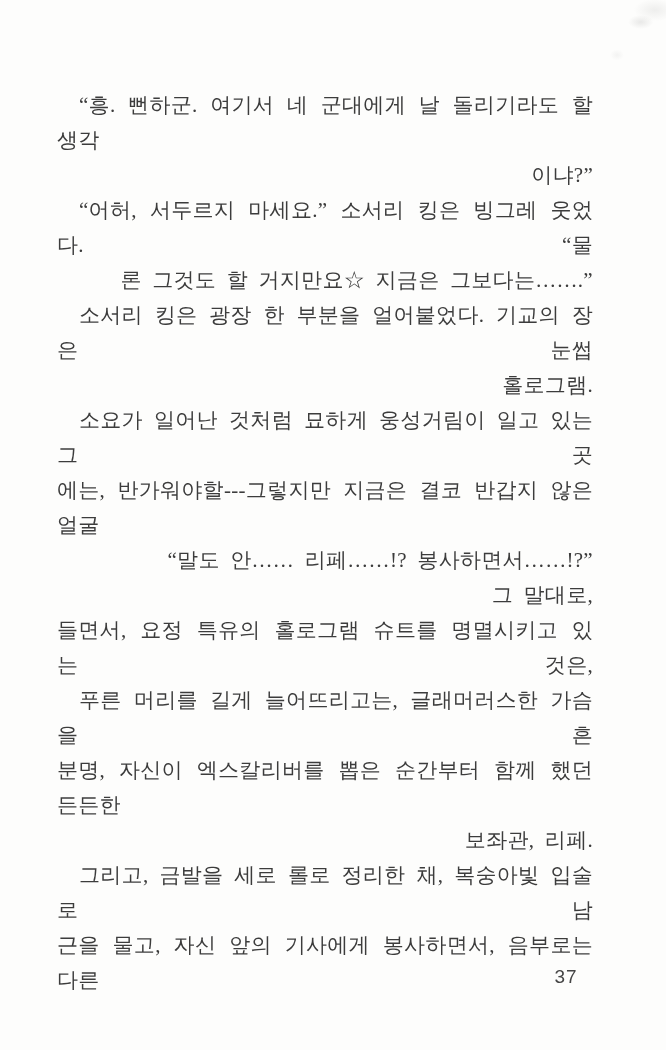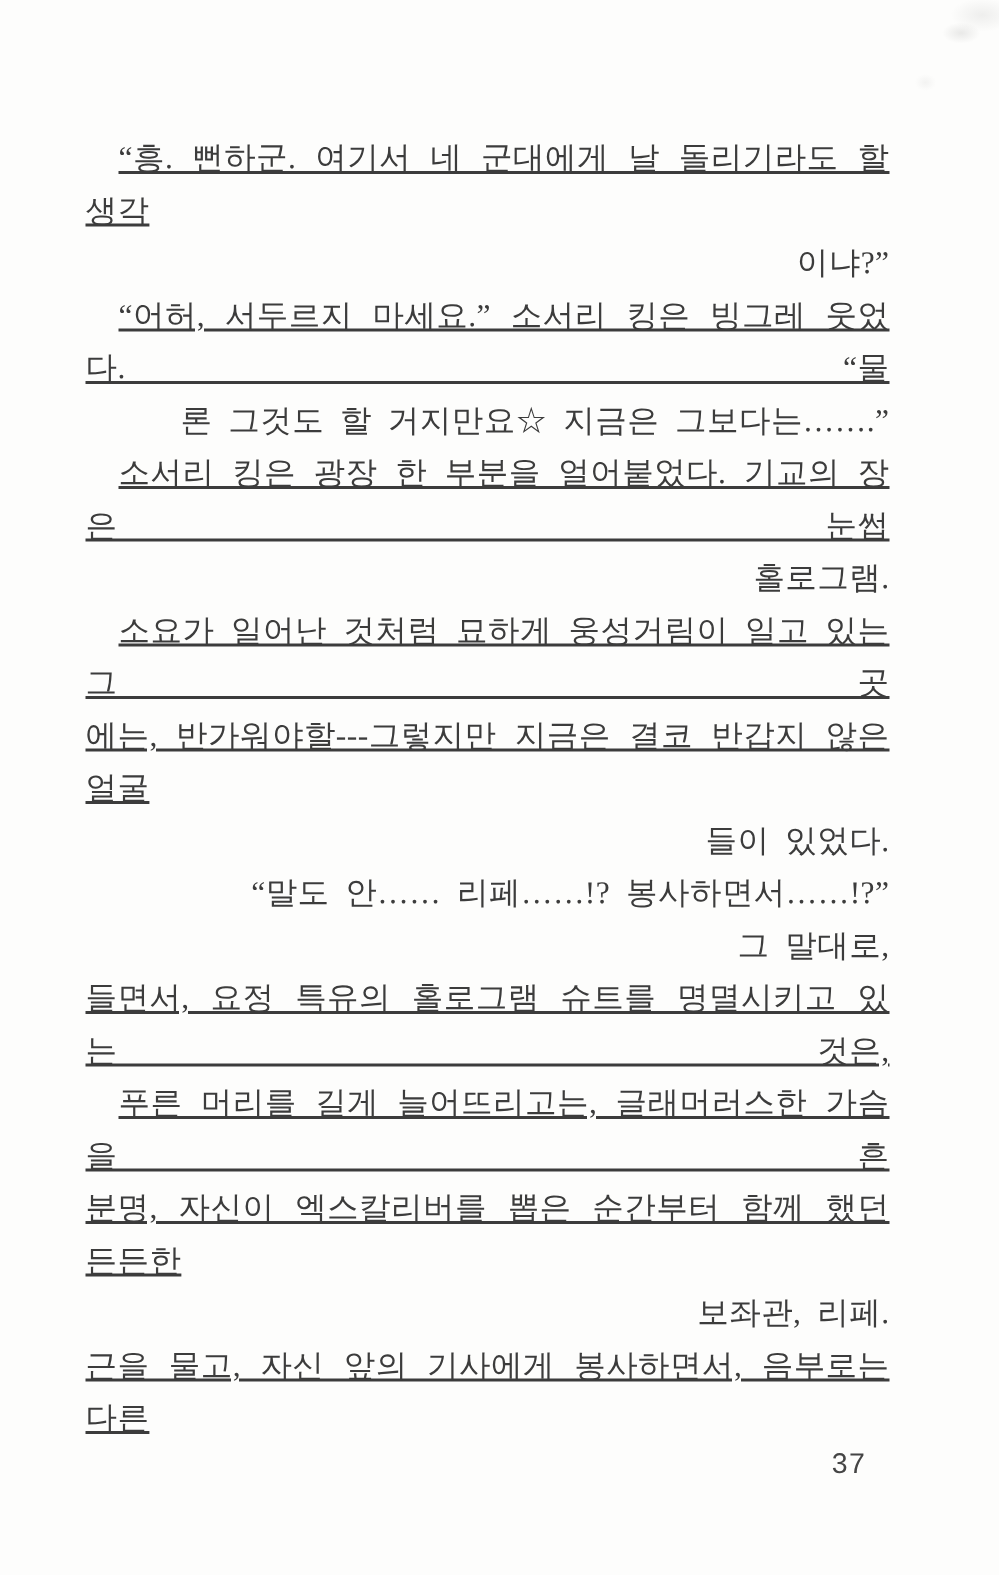--- a/index.html
+++ b/index.html
@@ -41,21 +41,20 @@
   .line {
     width: 100%;
     text-align: right;
     word-spacing: 5px;
     white-space: nowrap;
   }
   .line.justify {
     white-space: normal;
     text-align: justify;
     text-align-last: justify;
-    text-decoration: underline;
   }
   .line.indent {
     text-indent: 22px;
   }
   .page-number {
     position: absolute;
     left: 543px;
     top: 966px;
     width: 46px;
     text-align: center;
@@ -72,23 +71,23 @@
   <div class="scan-noise"></div>
   <div class="text-block">
       <div class="line indent justify">“흥. 뻔하군. 여기서 네 군대에게 날 돌리기라도 할 생각</div>
       <div class="line">이냐?”</div>
       <div class="line indent justify">“어허, 서두르지 마세요.” 소서리 킹은 빙그레 웃었다. “물</div>
       <div class="line">론 그것도 할 거지만요☆ 지금은 그보다는…….”</div>
       <div class="line indent justify">소서리 킹은 광장 한 부분을 얼어붙었다. 기교의 장은 눈썹</div>
       <div class="line indent">홀로그램.</div>
       <div class="line indent justify">소요가 일어난 것처럼 묘하게 웅성거림이 일고 있는 그 곳</div>
       <div class="line justify">에는, 반가워야할---그렇지만 지금은 결코 반갑지 않은 얼굴</div>
-      <div class="line">들이 있었다.</div>
       <div class="line indent">“말도 안…… 리페……!? 봉사하면서……!?”</div>
       <div class="line indent">그 말대로,</div>
       <div class="line justify">들면서, 요정 특유의 홀로그램 슈트를 명멸시키고 있는 것은,</div>
       <div class="line indent justify">푸른 머리를 길게 늘어뜨리고는, 글래머러스한 가슴을 흔</div>
       <div class="line justify">분명, 자신이 엑스칼리버를 뽑은 순간부터 함께 했던 든든한</div>
       <div class="line">보좌관, 리페.</div>
+      <div class="line indent justify">그리고, 금발을 세로 롤로 정리한 채, 복숭아빛 입술로 남</div>
       <div class="line justify">근을 물고, 자신 앞의 기사에게 봉사하면서, 음부로는 다른</div>
     </div>
   <div class="page-number">37</div>
 </div>
 
 </body></html>

